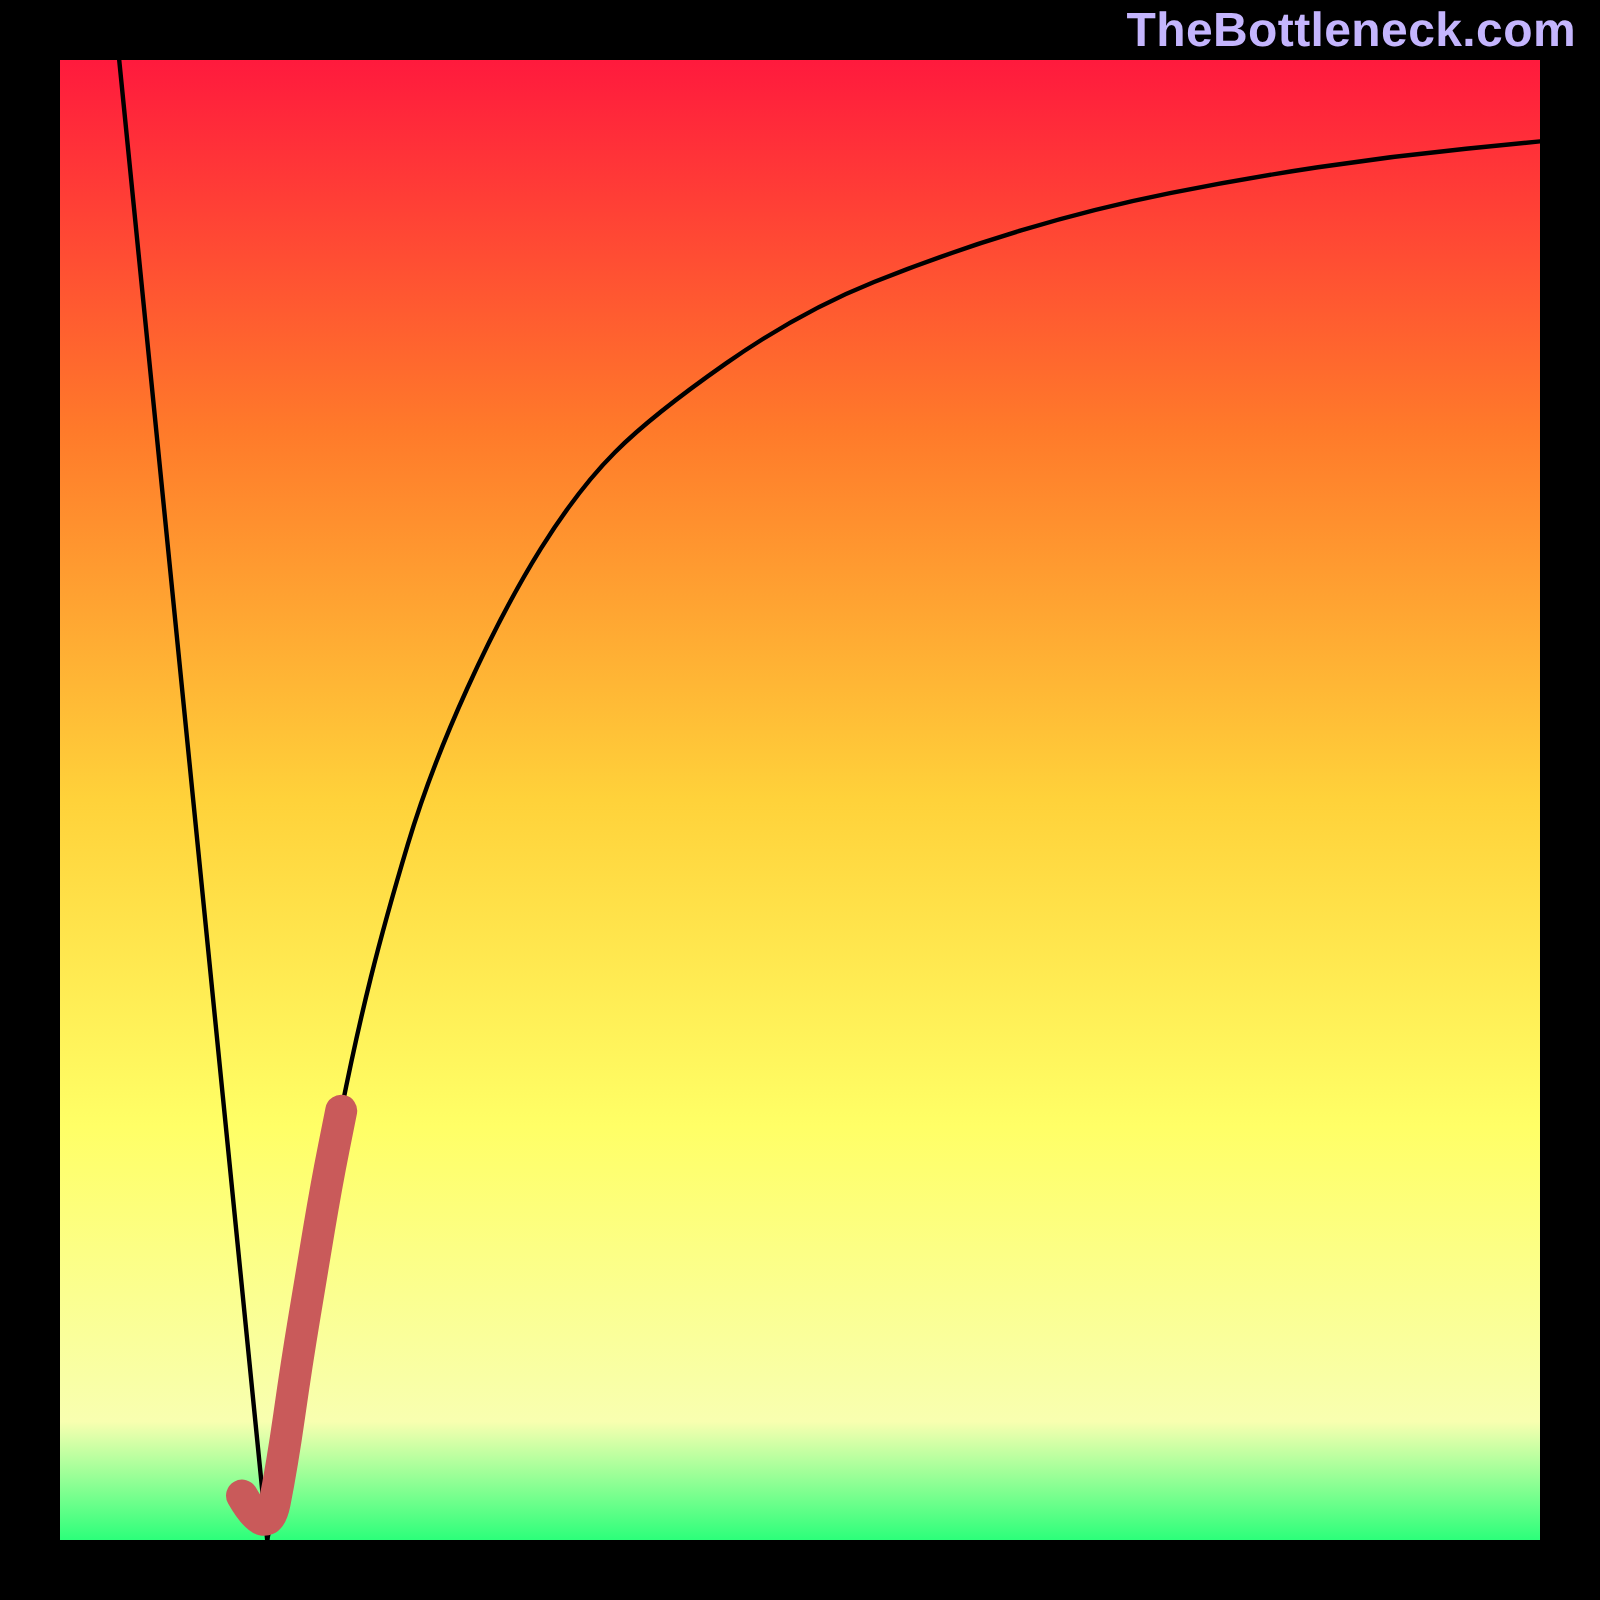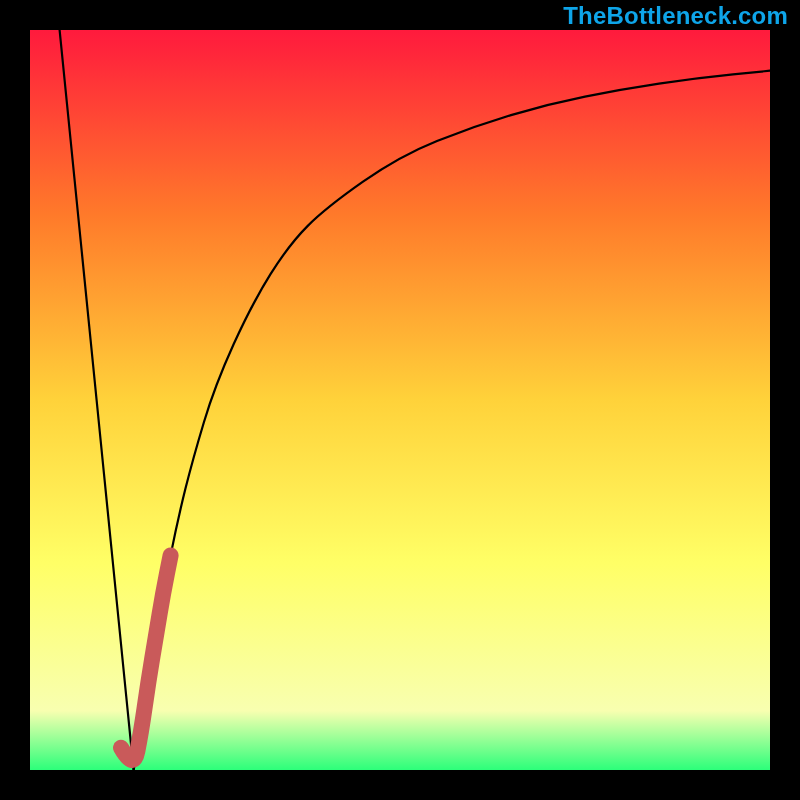--- a/index.html
+++ b/index.html
@@ -17,21 +17,21 @@
     width: 800px;
     height: 800px;
   }
   .watermark {
     position: absolute;
     top: 2px;
     right: 12px;
     font-family: Arial, Helvetica, sans-serif;
     font-size: 24px;
     font-weight: 600;
-    color: #0ea5e9;
+    color: #c4b5fd;
     letter-spacing: 0.2px;
     user-select: none;
   }
 </style>
 </head>
 <body>
 
 <svg class="chart" viewBox="0 0 800 800">
   <defs>
     <linearGradient id="bg-grad" x1="0" y1="0" x2="0" y2="1">

